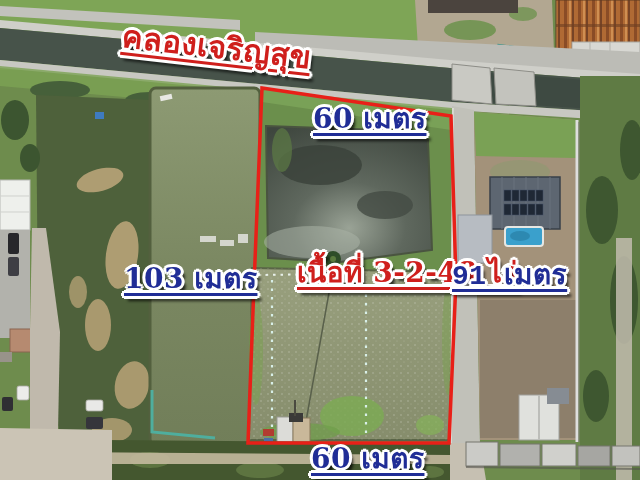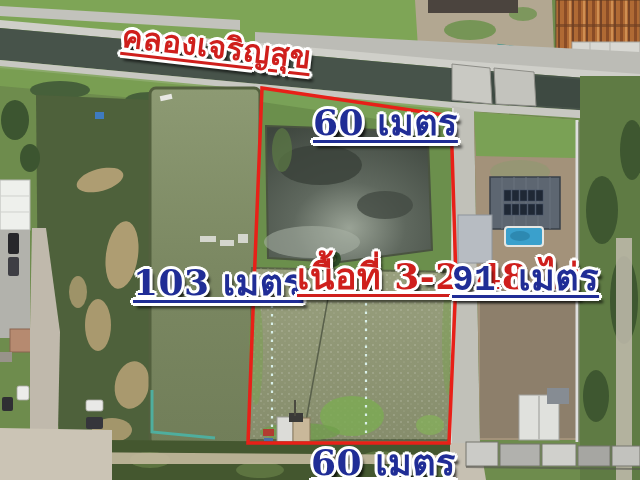--- a/index.html
+++ b/index.html
@@ -3,32 +3,32 @@
 <meta charset="utf-8">
 <style>
   html,body{margin:0;padding:0;background:#222;}
   #stage{
     position:relative;width:640px;height:480px;overflow:hidden;
     font-family:"DejaVu Sans","Liberation Sans",sans-serif;
   }
   #photo{position:absolute;left:0;top:0;}
   .lbl{
     position:absolute;white-space:nowrap;font-family:"DejaVu Serif","Liberation Serif",serif;
-    font-weight:700;font-size:36px;line-height:1.05;letter-spacing:.5px;
+    font-weight:700;font-size:28px;line-height:1.05;letter-spacing:.5px;
     text-decoration:underline;text-decoration-thickness:3px;text-underline-offset:5px;
     text-shadow:
       -2px -2px 0 #fff, 2px -2px 0 #fff, -2px 2px 0 #fff, 2px 2px 0 #fff,
       0 -3px 0 #fff, 0 3px 0 #fff, -3px 0 0 #fff, 3px 0 0 #fff,
       4px 5px 3px rgba(0,0,0,.75);
   }
   .lbl.blue{color:var(--label-blue,#202d96);}
   .lbl.red{color:var(--label-red,#cf1f1c);}
   #canal-label{left:124px;top:20px;font-size:31px;transform:rotate(6.5deg);transform-origin:0 0;}
   #top-width{left:313px;top:104px;}
-  #left-length{left:133px;top:264px;}
+  #left-length{left:124px;top:264px;}
   #area-label{left:258px;top:258px;margin-left:39px;}
   #right-length{left:452px;top:262px;font-family:Liberation Mono, monospace;}
   #bottom-width{left:311px;top:444px;}
   #boundary{position:absolute;left:0;top:0;pointer-events:none;}
   #boundary polygon{fill:none;stroke:var(--boundary-red,#e82018);stroke-width:3.5;}
 </style>
 </head>
 <body>
 
 <div id="stage">

